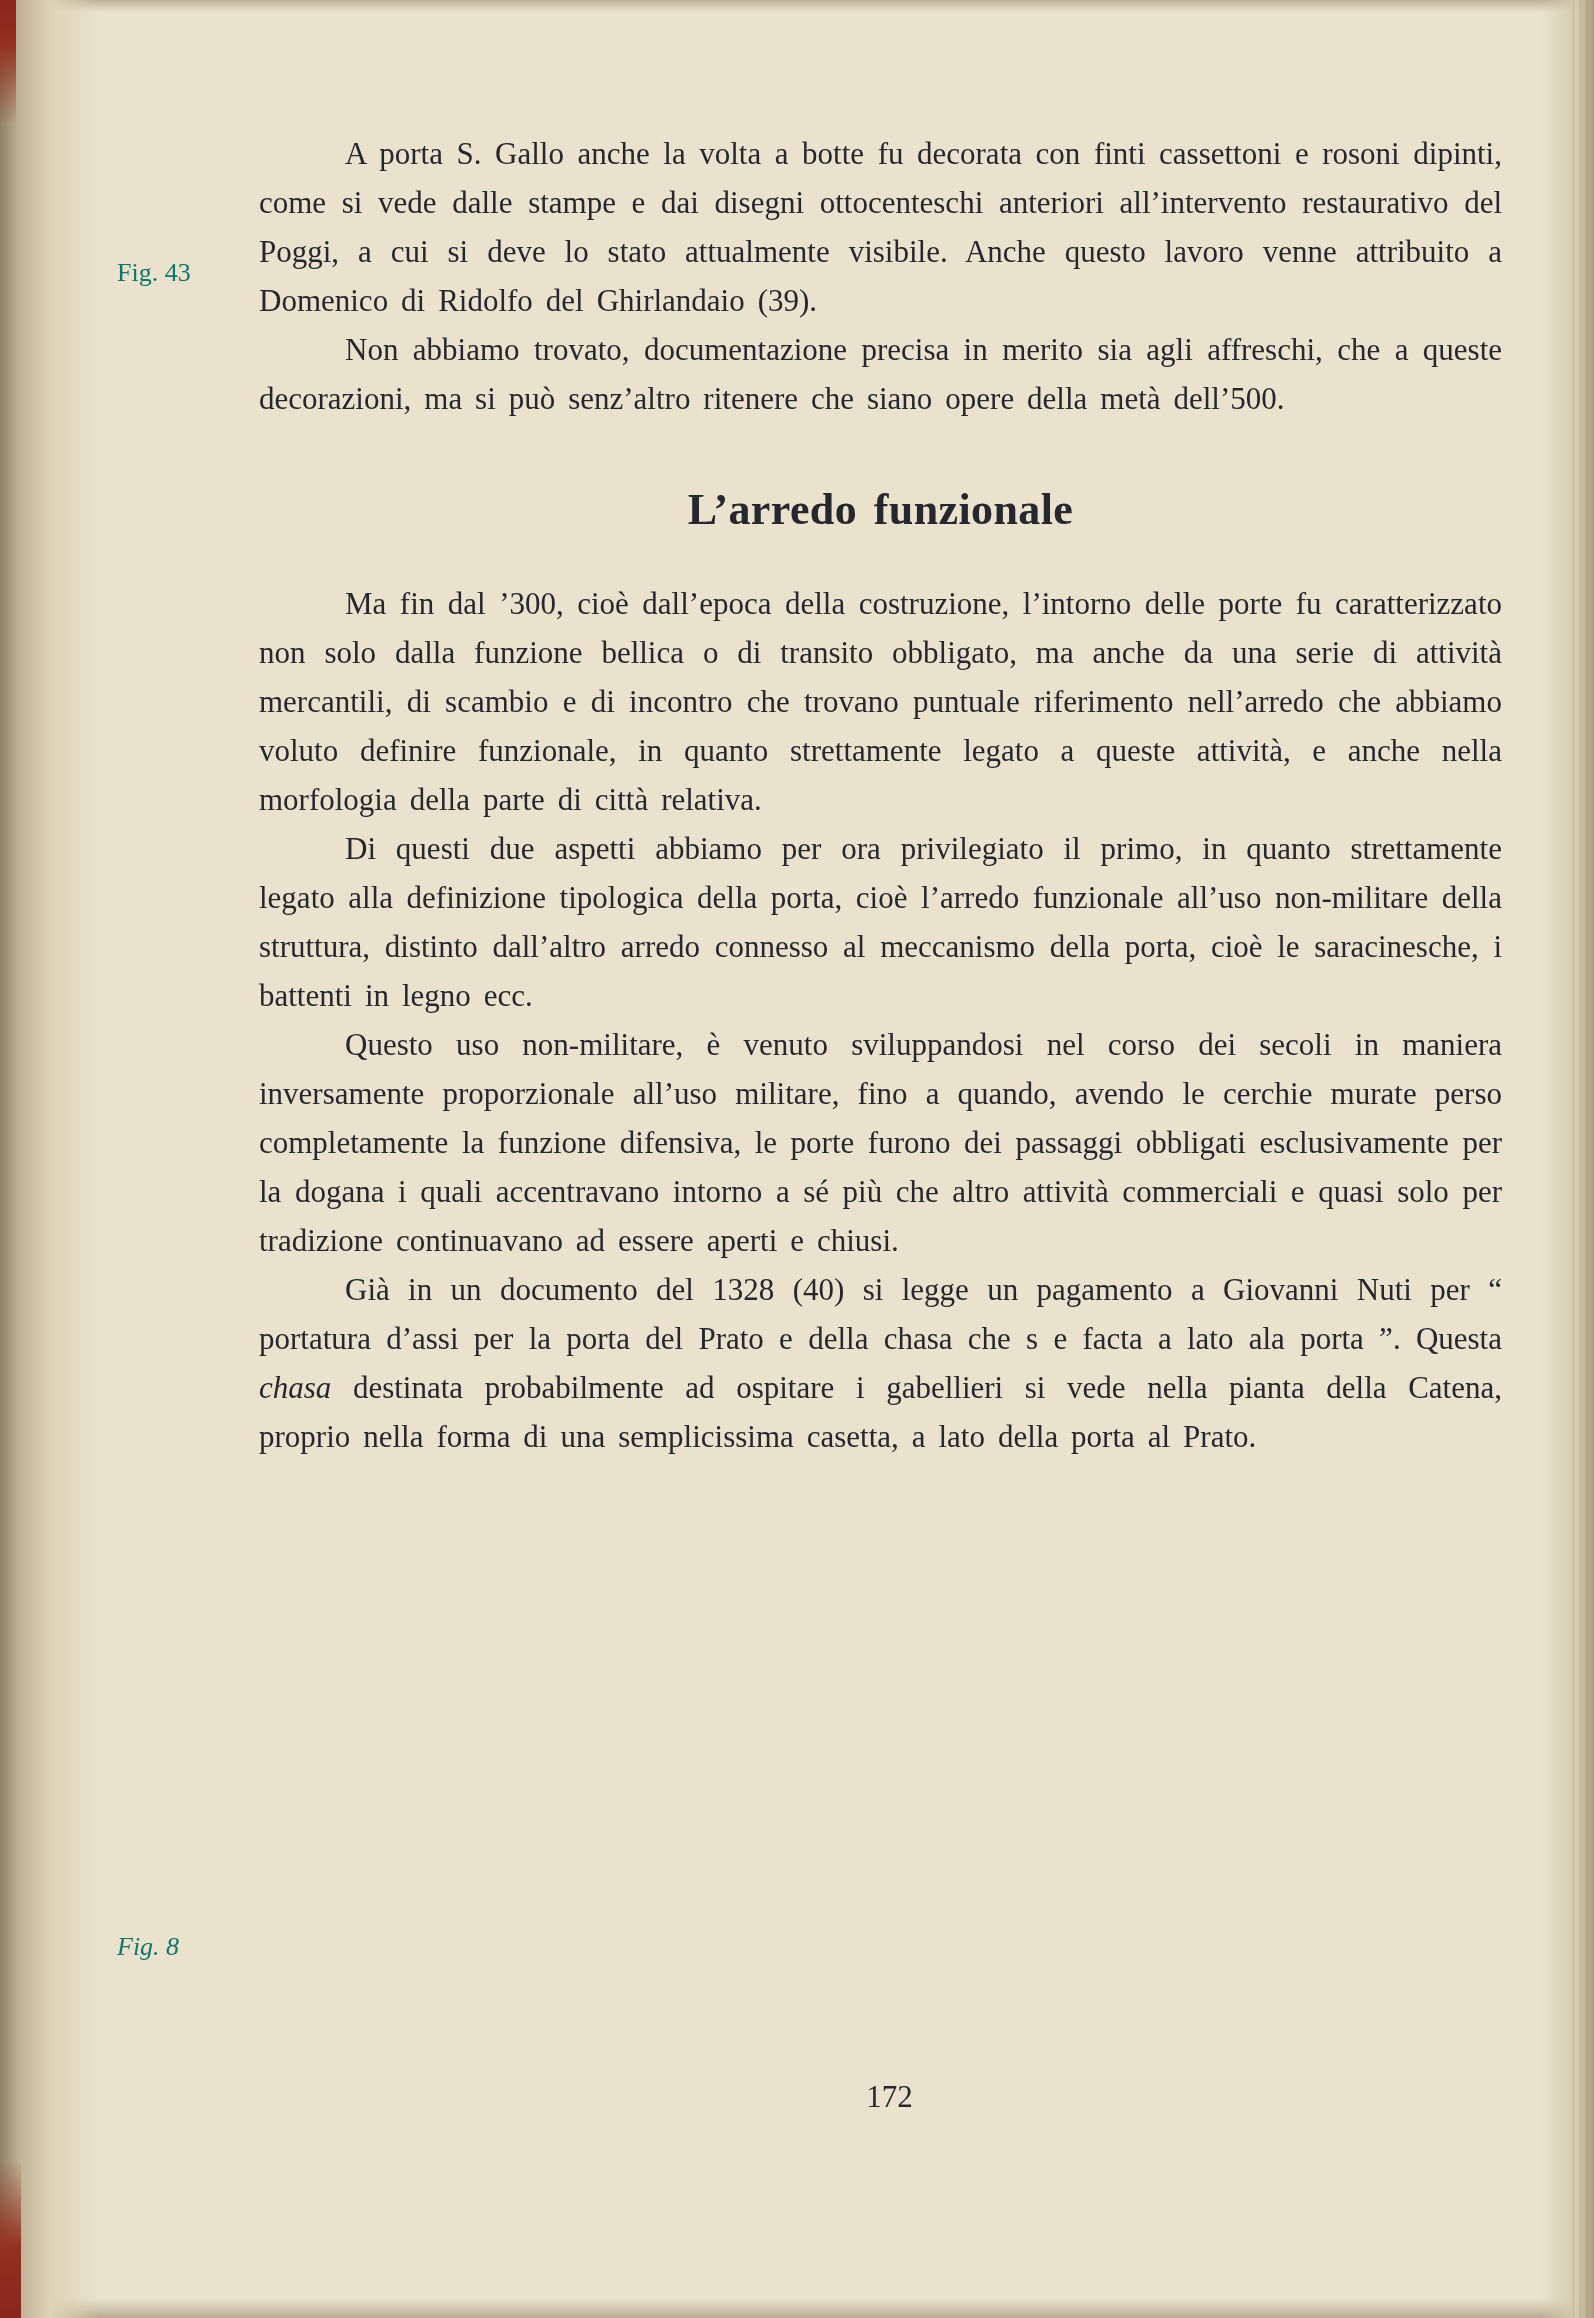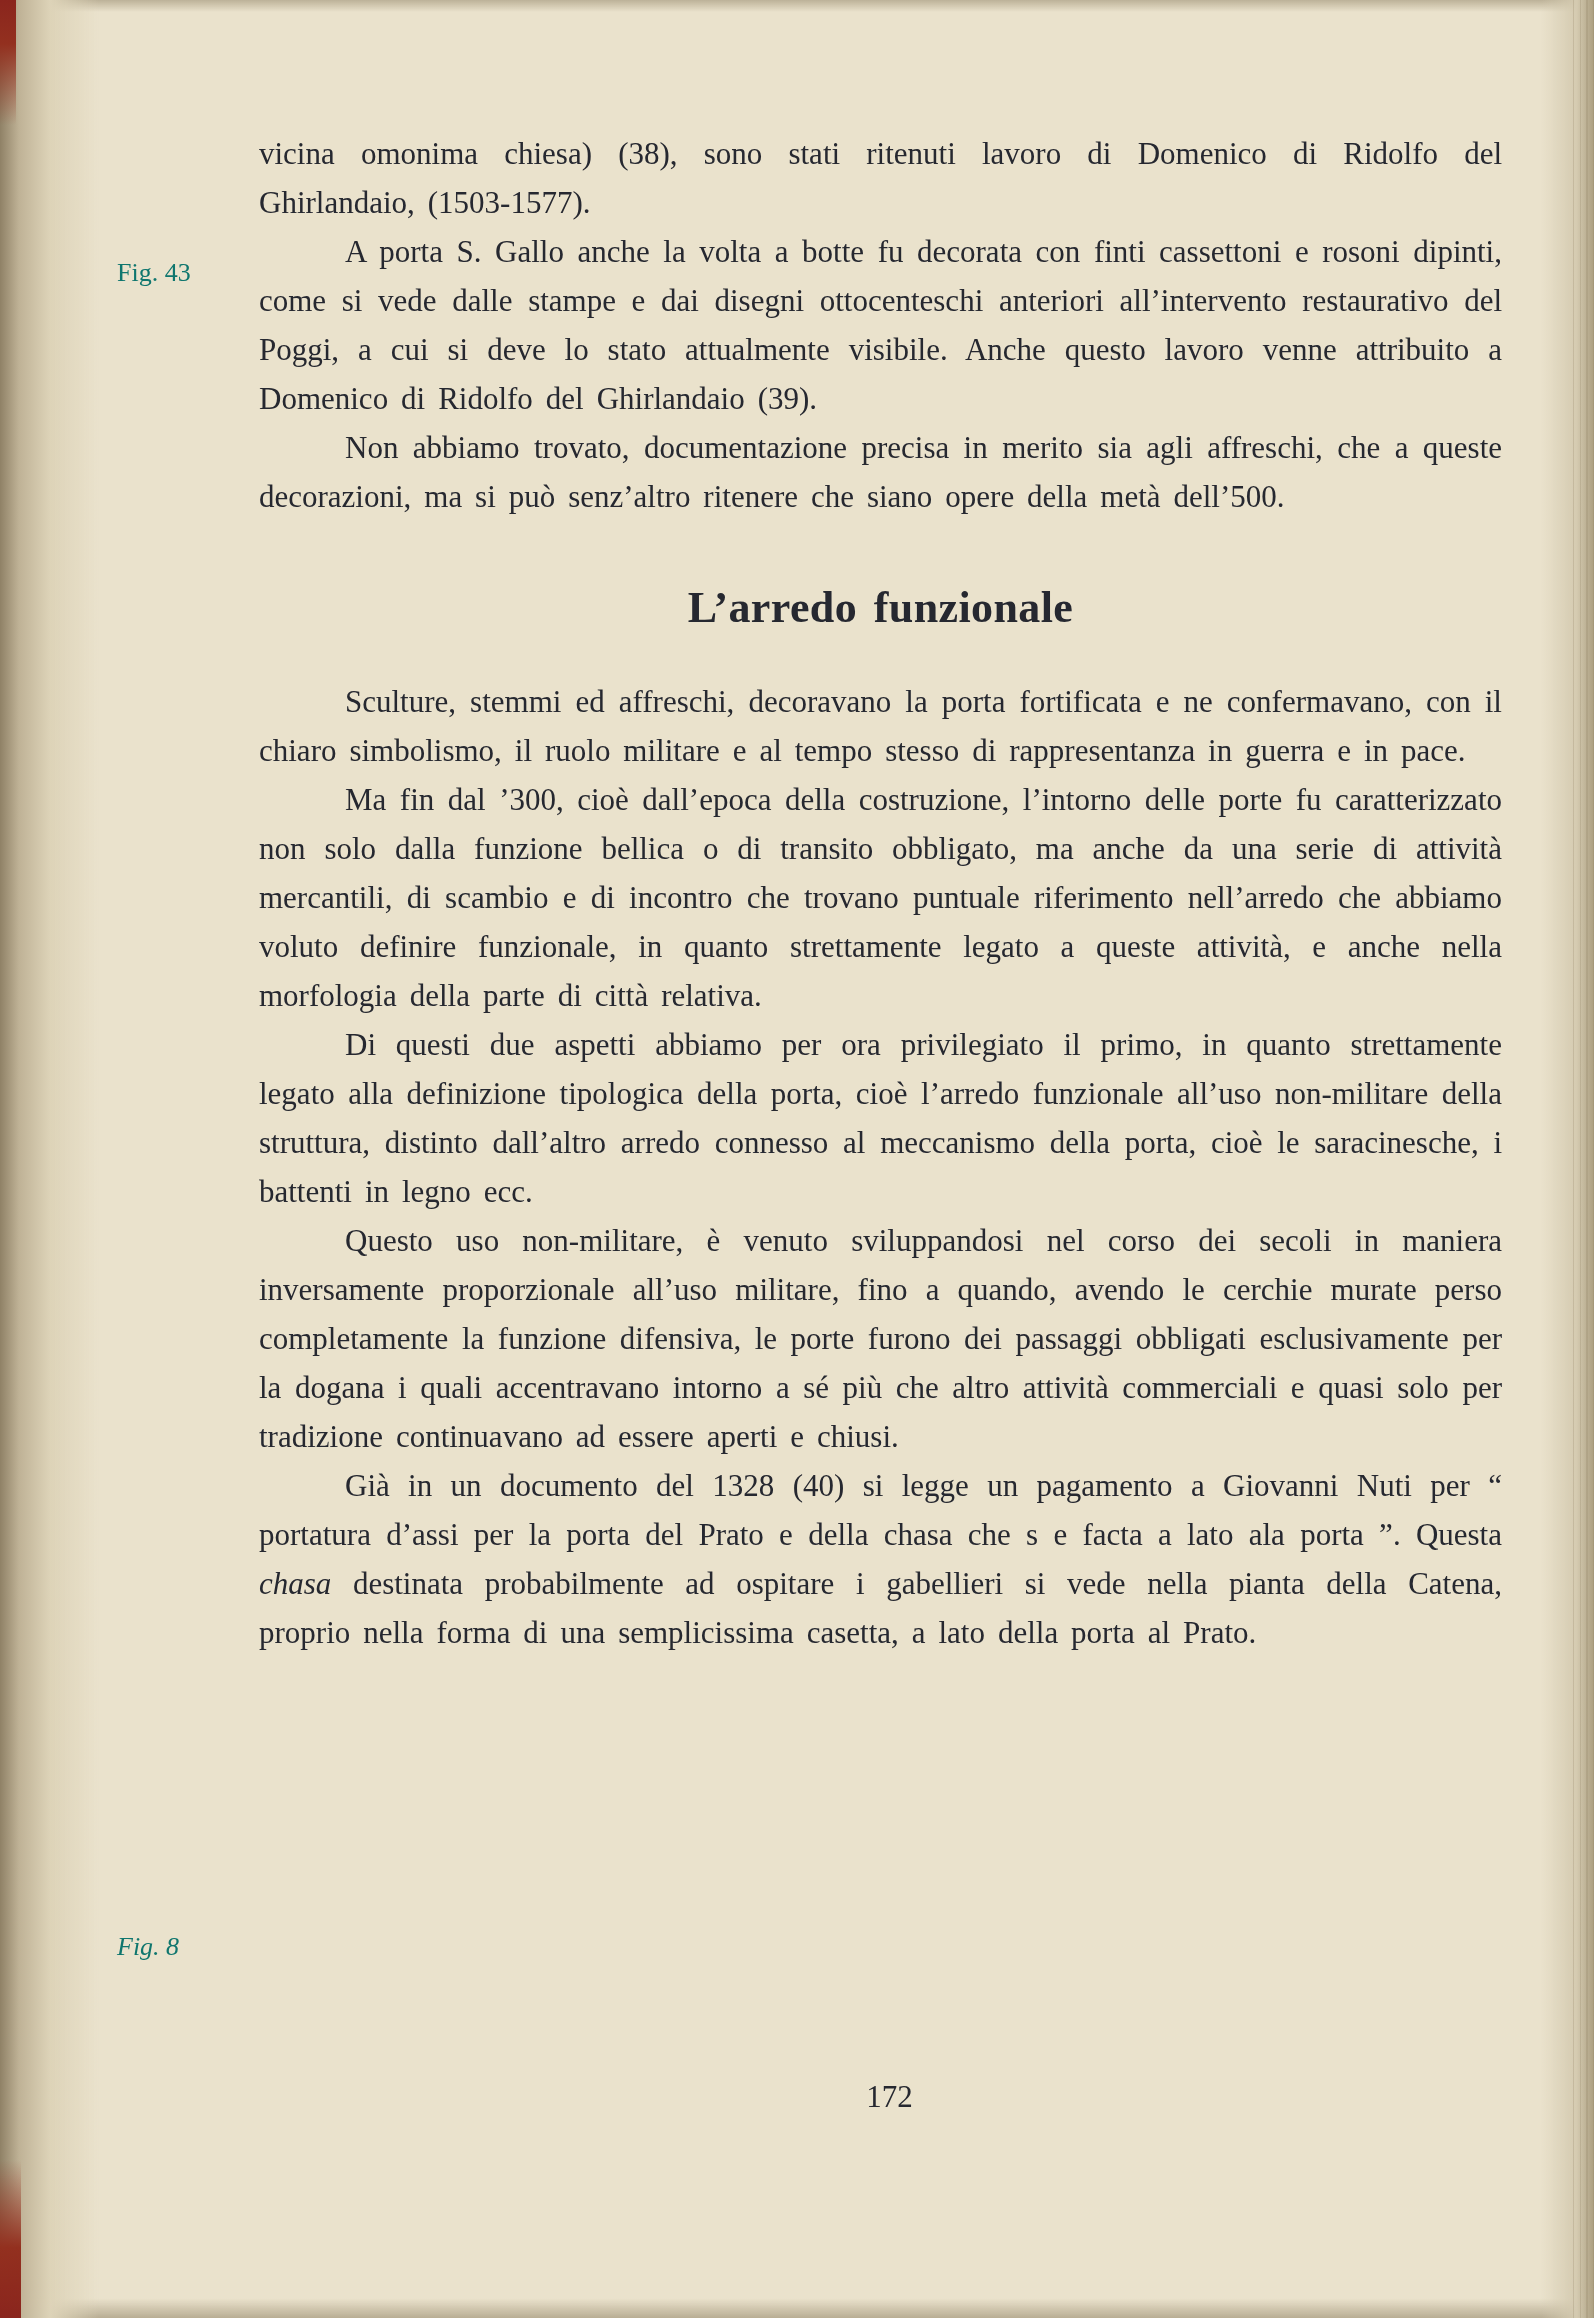--- a/index.html
+++ b/index.html
@@ -99,29 +99,27 @@
   <div class="right-edge-streaks"></div>
   <div class="red-mark top"></div>
   <div class="red-mark bottom"></div>
 
   <div class="margin-note fig43">Fig. 43</div>
 
   <div class="margin-note fig8">Fig. 8</div>
 
   <main class="text-column">
 
-    <p class="noindent">vicina omonima chiesa) (38), sono stati ritenuti lavoro di Domenico di Ridolfo del Ghirlandaio, (1503-1577).</p>
 
     <p>A porta S. Gallo anche la volta a botte fu decorata con finti cassettoni e rosoni dipinti, come si vede dalle stampe e dai disegni ottocenteschi anteriori all’intervento restaurativo del Poggi, a cui si deve lo stato attualmente visibile. Anche questo lavoro venne attribuito a Domenico di Ridolfo del Ghirlandaio (39).</p>
 
     <p>Non abbiamo trovato, documentazione precisa in merito sia agli affreschi, che a queste decorazioni, ma si può senz’altro ritenere che siano opere della metà dell’500.</p>
 
     <h2 class="heading">L’arredo funzionale</h2>
 
-    <p>Sculture, stemmi ed affreschi, decoravano la porta fortificata e ne confermavano, con il chiaro simbolismo, il ruolo militare e al tempo stesso di rappresentanza in guerra e in pace.</p>
 
     <p>Ma fin dal ’300, cioè dall’epoca della costruzione, l’intorno delle porte fu caratterizzato non solo dalla funzione bellica o di transito obbligato, ma anche da una serie di attività mercantili, di scambio e di incontro che trovano puntuale riferimento nell’arredo che abbiamo voluto definire funzionale, in quanto strettamente legato a queste attività, e anche nella morfologia della parte di città relativa.</p>
 
     <p>Di questi due aspetti abbiamo per ora privilegiato il primo, in quanto strettamente legato alla definizione tipologica della porta, cioè l’arredo funzionale all’uso non-militare della struttura, distinto dall’altro arredo connesso al meccanismo della porta, cioè le saracinesche, i battenti in legno ecc.</p>
 
     <p>Questo uso non-militare, è venuto sviluppandosi nel corso dei secoli in maniera inversamente proporzionale all’uso militare, fino a quando, avendo le cerchie murate perso completamente la funzione difensiva, le porte furono dei passaggi obbligati esclusivamente per la dogana i quali accentravano intorno a sé più che altro attività commerciali e quasi solo per tradizione continuavano ad essere aperti e chiusi.</p>
 
     <p><span>Già in un documento del 1328 (40) si legge un pagamento a Giovanni Nuti per “ portatura d’assi per la porta del Prato e della chasa che s e facta a lato ala porta ”. Questa </span><em>chasa</em><span> destinata probabilmente ad ospitare i gabellieri si vede nella pianta della Catena, proprio nella forma di una semplicissima casetta, a lato della porta al Prato.</span></p>
 
   </main>

